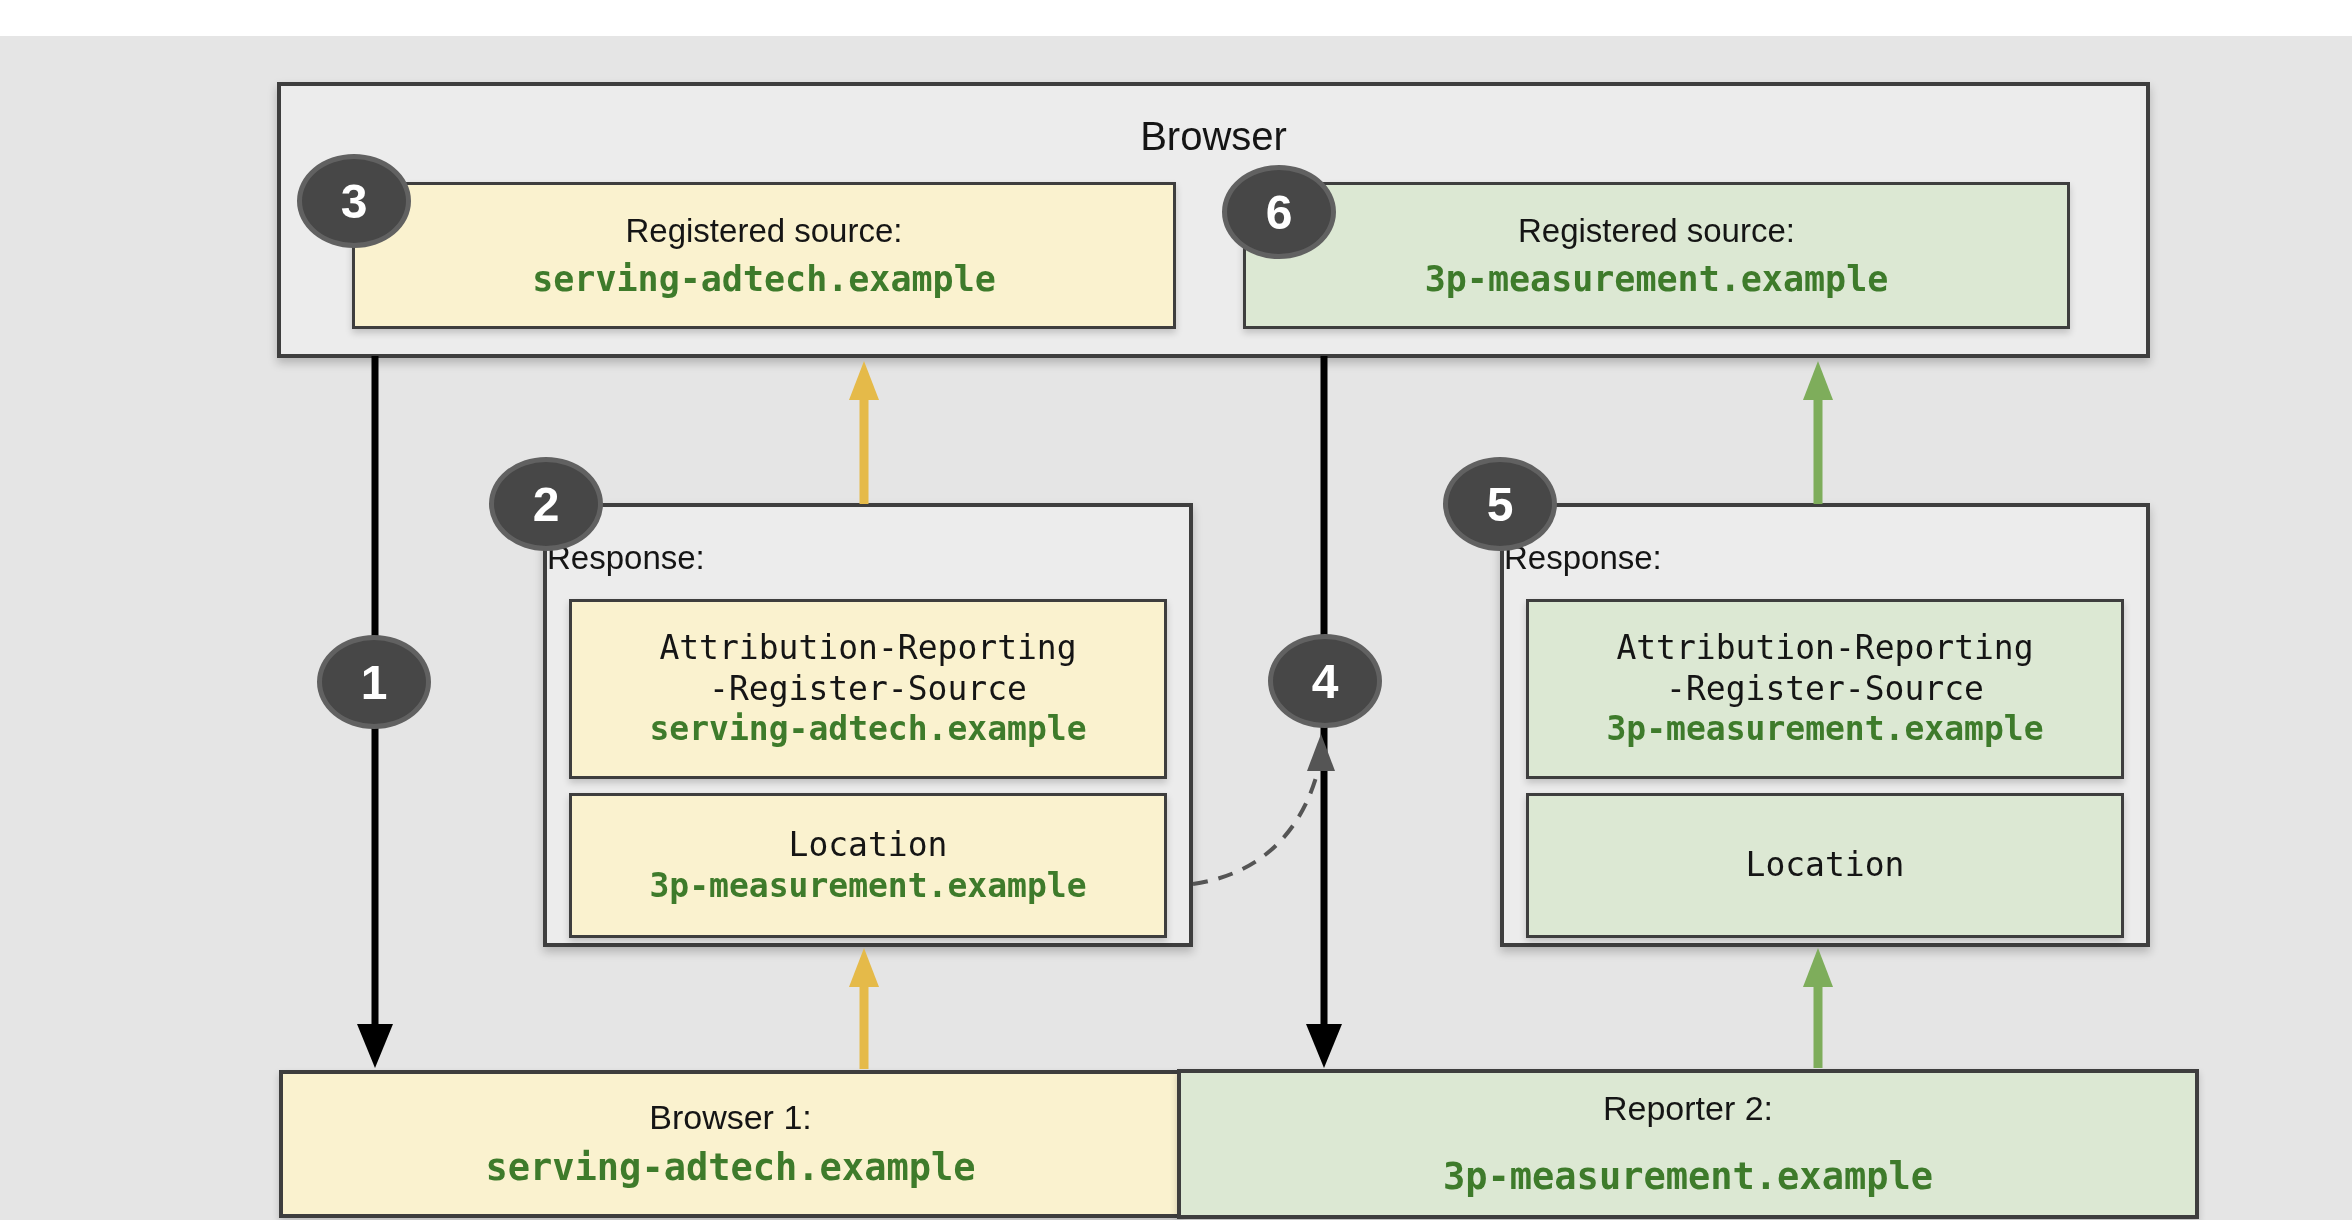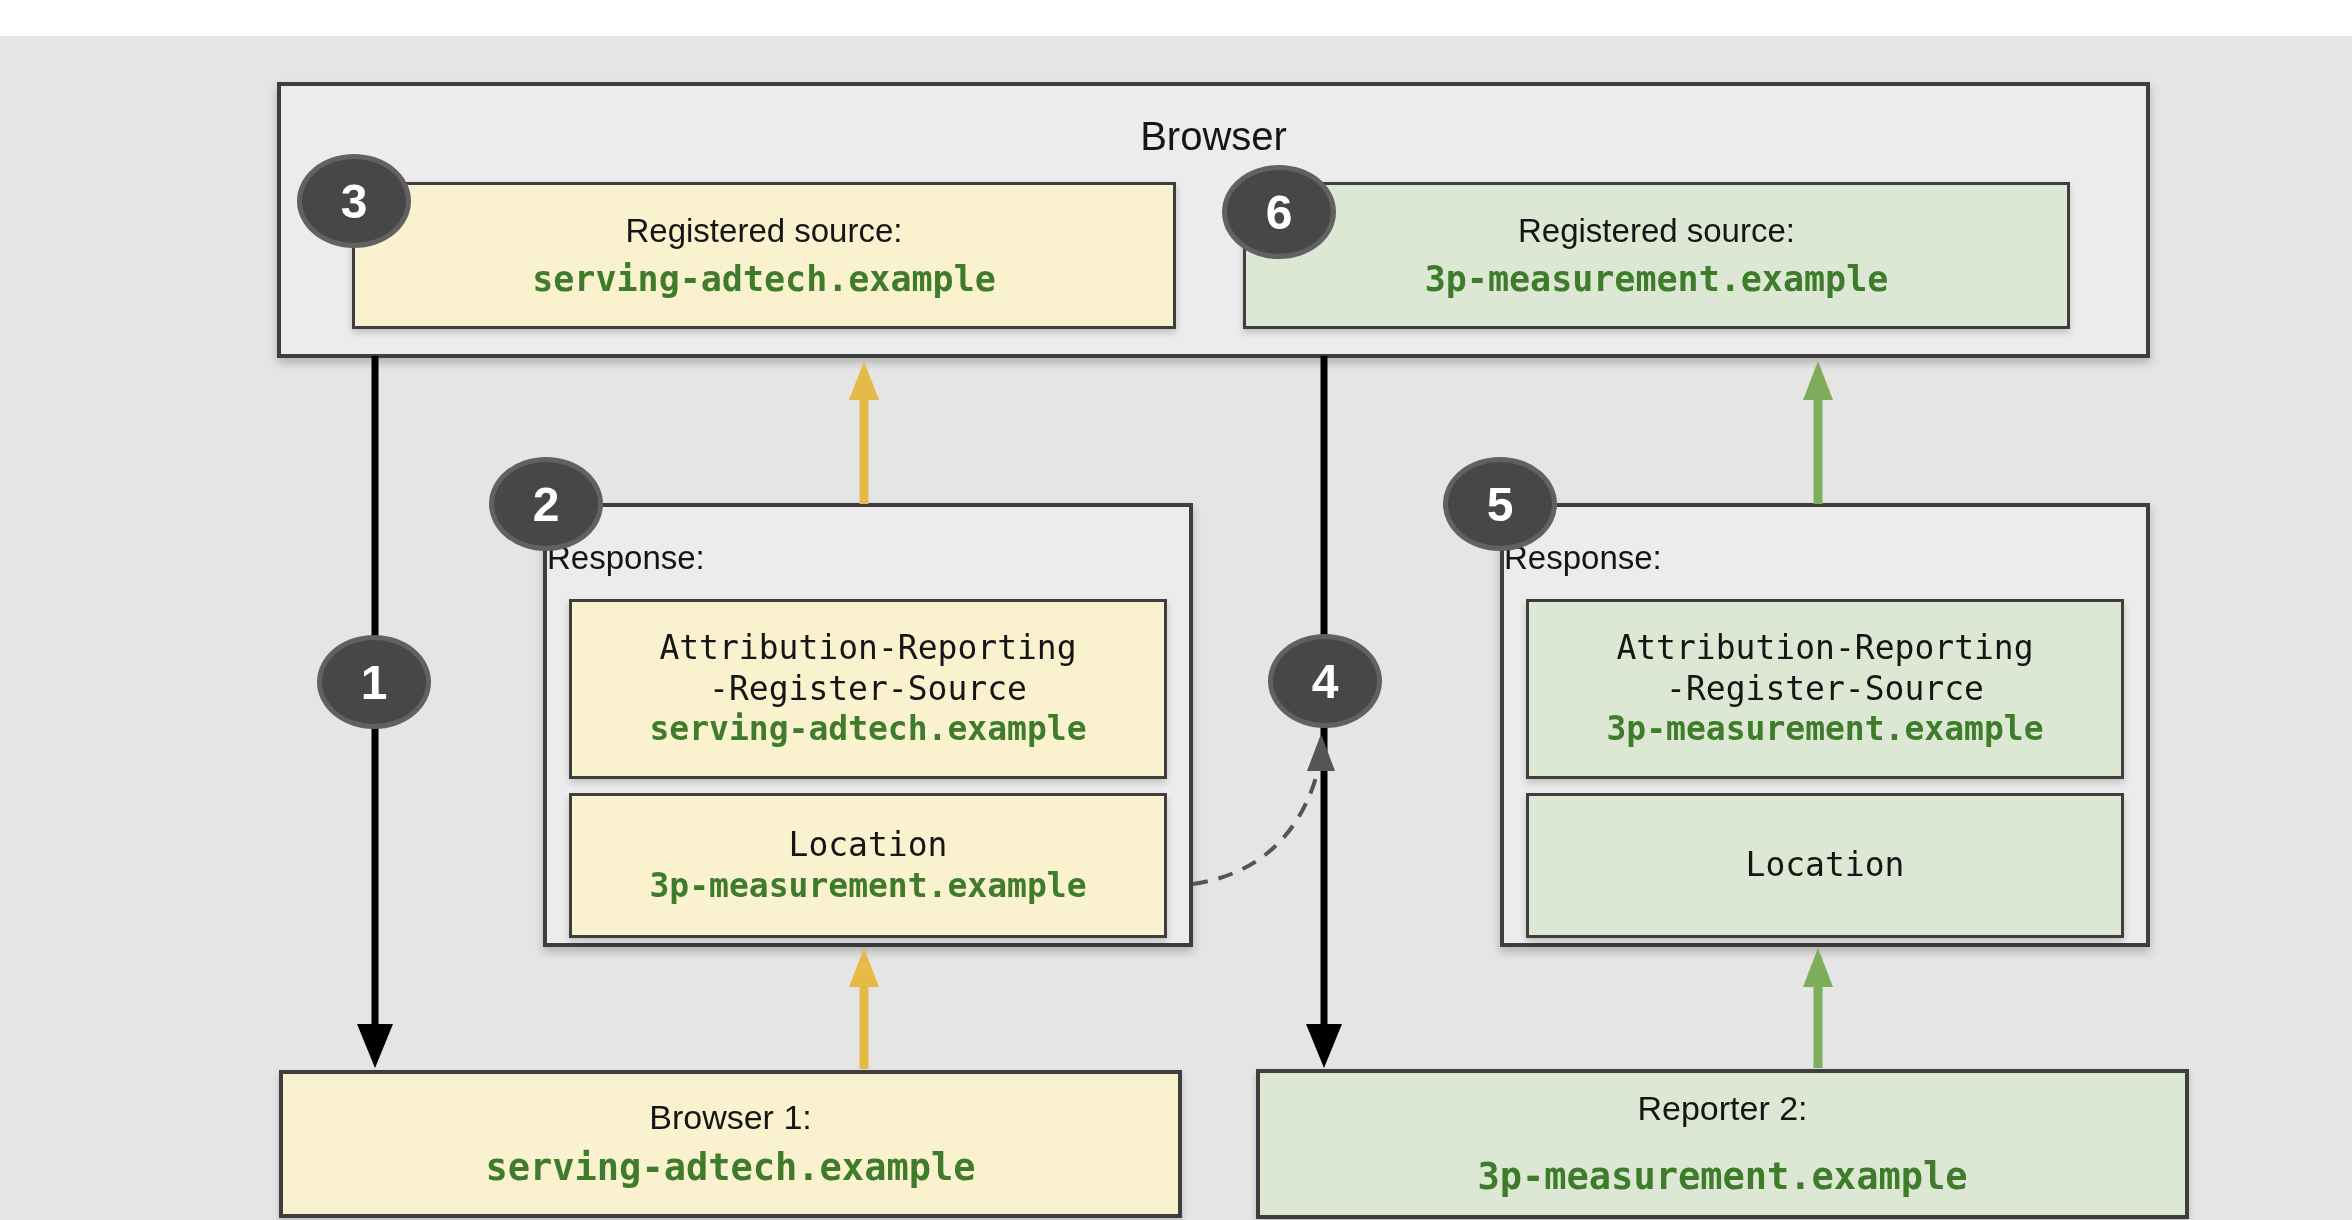--- a/index.html
+++ b/index.html
@@ -136,21 +136,21 @@
     <div class="cardbox green" style="left:22px;top:286px;width:598px;height:145px;gap:2px;">
       <div class="mono-line">Location</div>
     </div>
   </div>
 
   <div class="cardbox yellow" style="left:279px;top:1034px;width:903px;height:148px;border-width:4px;">
     <div class="label-text" style="font-size:34px;">Browser 1:</div>
     <div class="code-value" style="font-size:37px;">serving-adtech.example</div>
   </div>
 
-  <div class="cardbox green" style="left:1256px;top:1033px;width:933px;height:150px;border-width:4px;gap:26px;">
+  <div class="cardbox green" style="left:1177px;top:1033px;width:1022px;height:150px;border-width:4px;gap:26px;">
     <div class="label-text" style="font-size:34px;">Reporter 2:</div>
     <div class="code-value" style="font-size:37px;">3p-measurement.example</div>
   </div>
 
   <svg class="arrows" width="2352" height="1220" viewBox="0 0 2352 1220">
 
     <line class="a-black" x1="375" y1="320" x2="375" y2="992"></line>
     <polygon class="h-black" points="375,1032 357,988 393,988"></polygon>
 
     <line class="a-black" x1="1324" y1="320" x2="1324" y2="992"></line>

